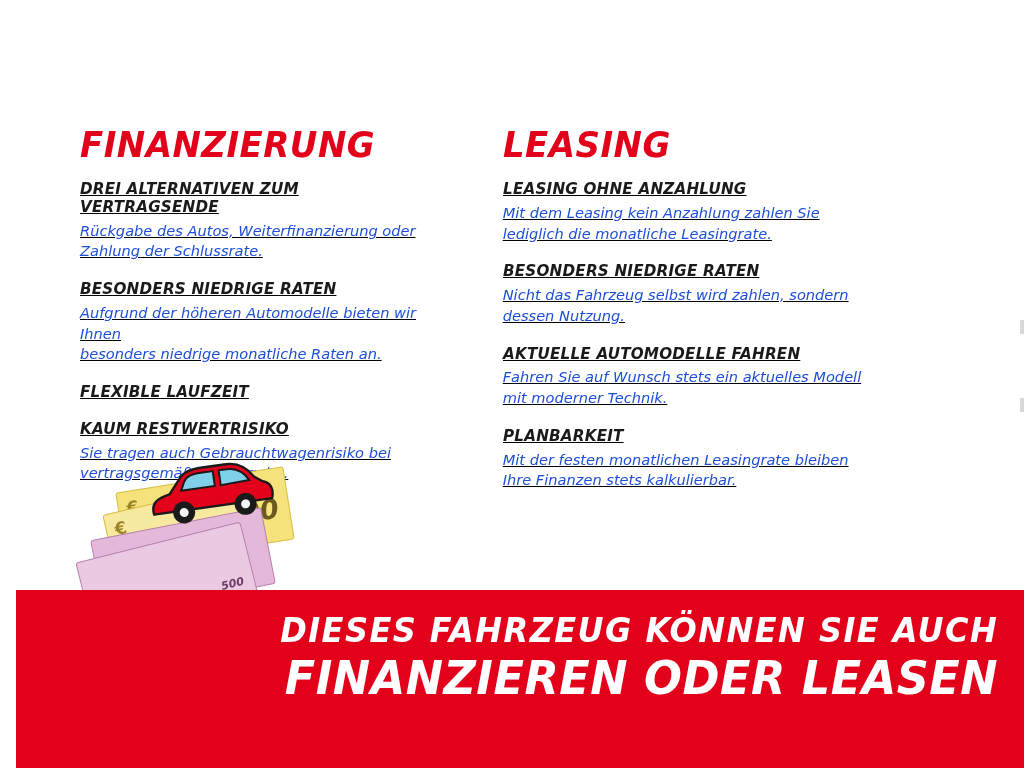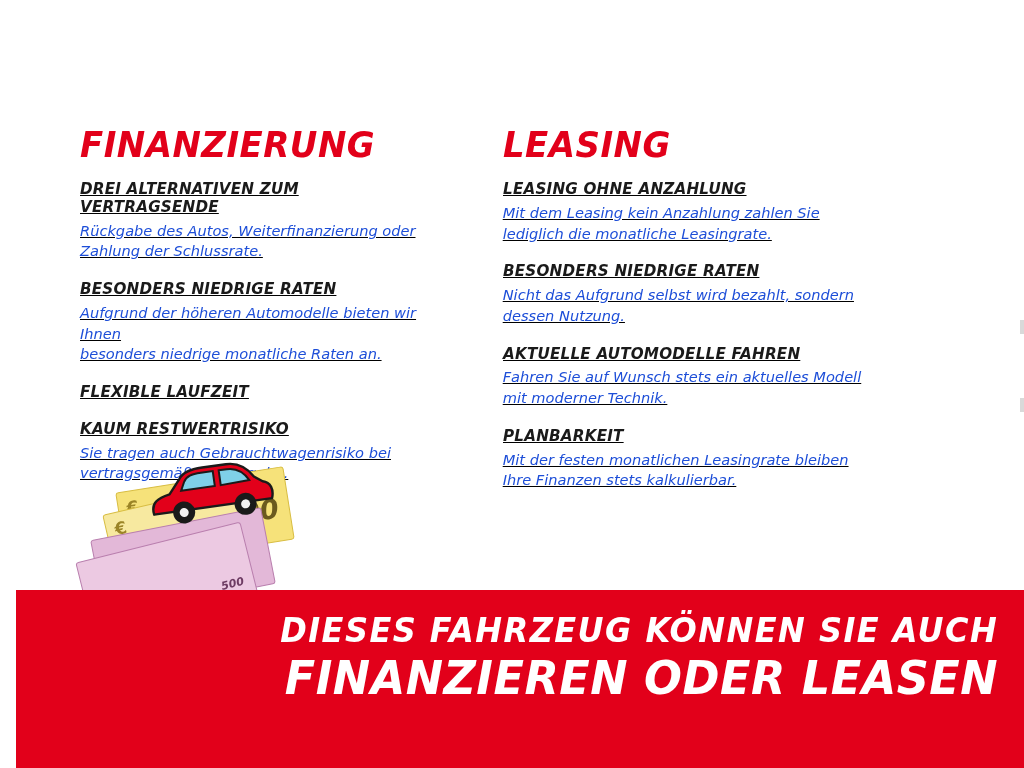--- a/index.html
+++ b/index.html
@@ -255,21 +255,21 @@
       <div class="col-title">Leasing</div>
 
       <div class="block">
         <div class="block-title">Leasing ohne Anzahlung</div>
         <div class="block-text">Mit dem Leasing kein Anzahlung zahlen Sie
 lediglich die monatliche Leasingrate.</div>
       </div>
 
       <div class="block">
         <div class="block-title">Besonders niedrige Raten</div>
-        <div class="block-text">Nicht das Aufgrund selbst wird bezahlt, sondern
+        <div class="block-text">Nicht das Fahrzeug selbst wird zahlen, sondern
 dessen Nutzung.</div>
       </div>
 
       <div class="block">
         <div class="block-title">Aktuelle Automodelle fahren</div>
         <div class="block-text">Fahren Sie auf Wunsch stets ein aktuelles Modell
 mit moderner Technik.</div>
       </div>
 
       <div class="block">

